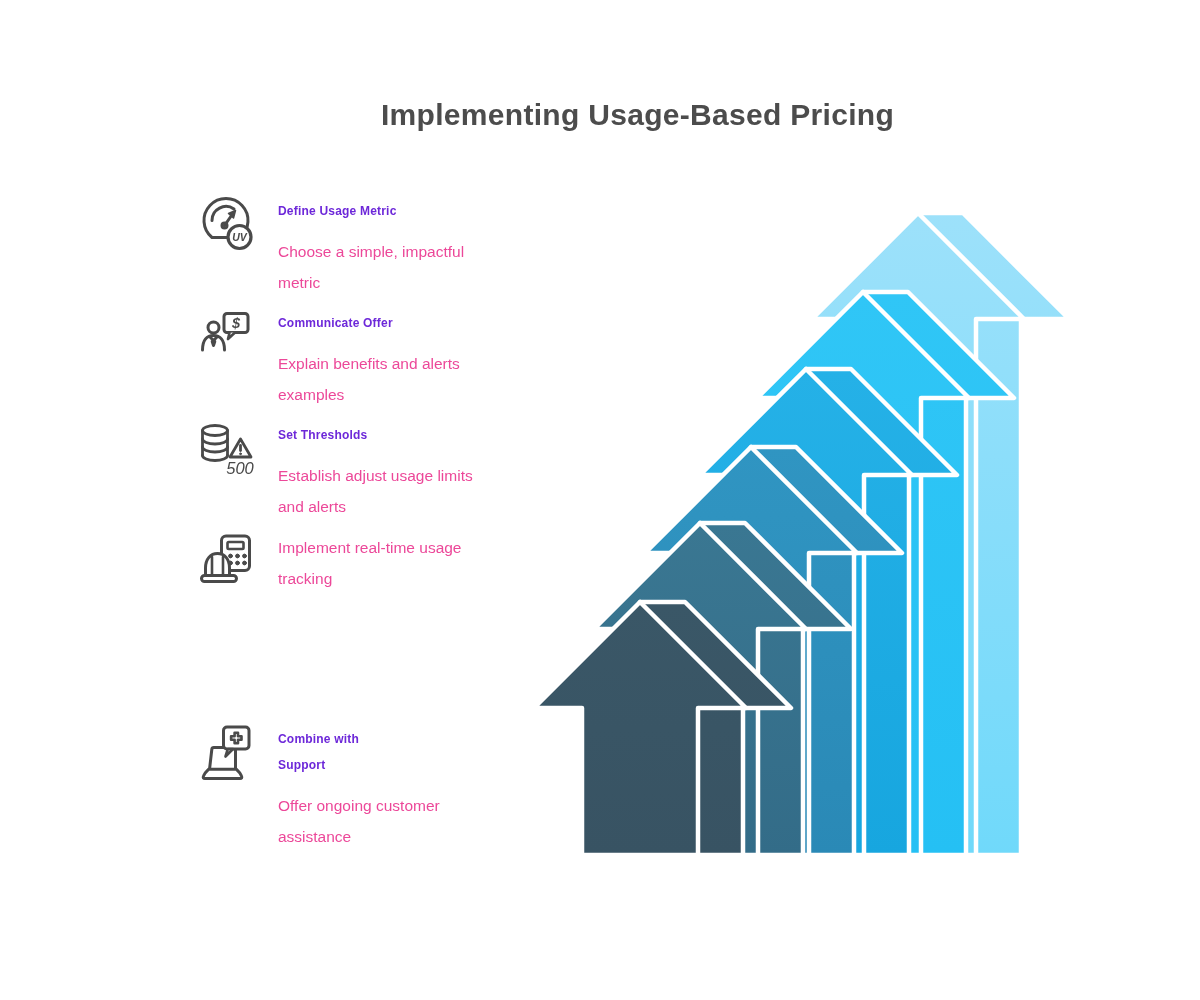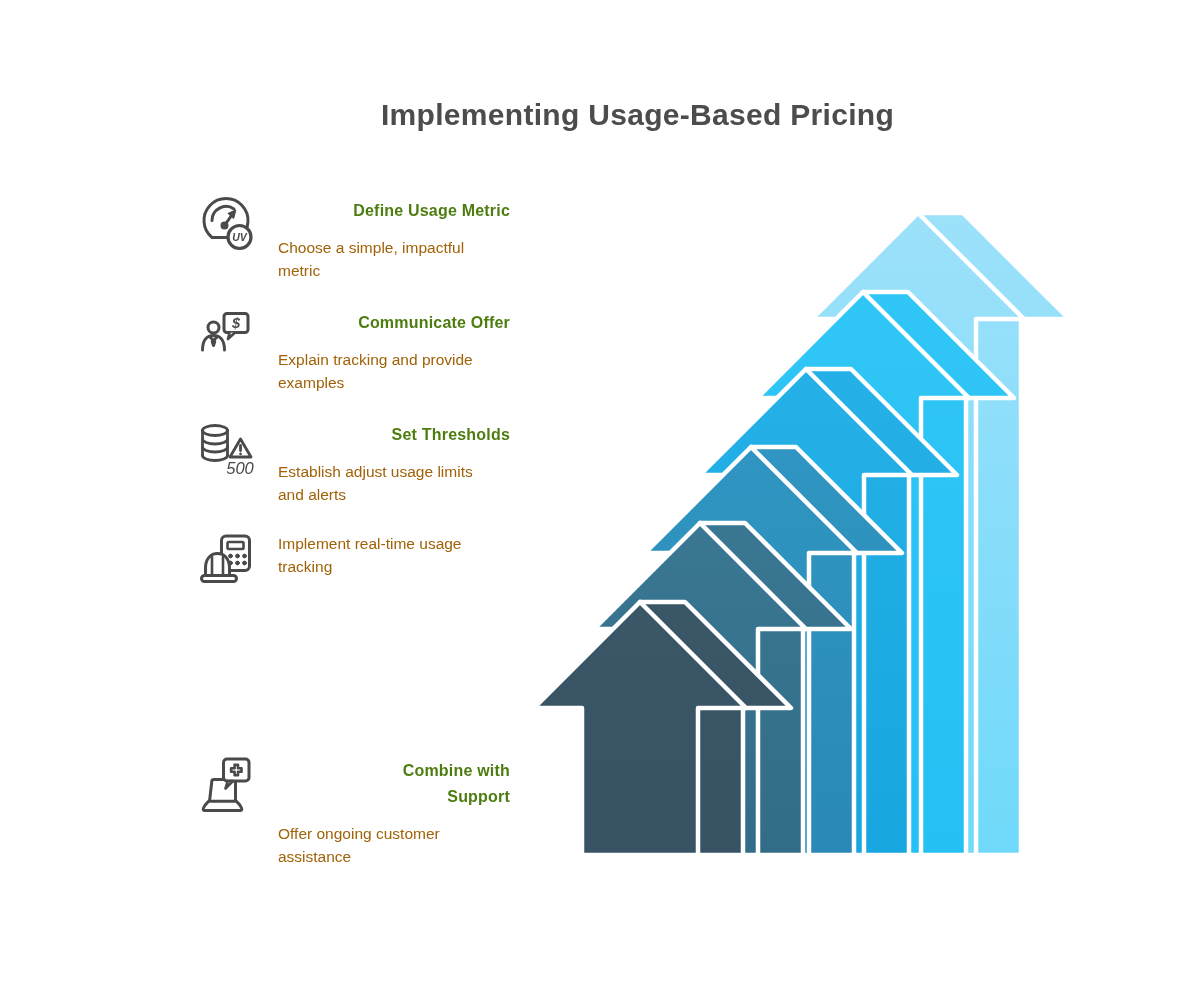--- a/index.html
+++ b/index.html
@@ -10,25 +10,25 @@
   #arrows-svg{position:absolute;left:0;top:0;}
   .page-title{
     position:absolute;left:75px;top:98px;width:1125px;text-align:center;
     font-size:30px;font-weight:700;color:#4c4c4c;letter-spacing:.3px;
   }
   .step{position:absolute;left:198px;display:flex;align-items:flex-start;}
   .step-icon{width:56px;height:56px;margin-right:24px;flex:none;font-style:italic;}
   .step-icon svg{display:block;width:56px;height:56px;}
   .step-text{width:232px;}
   .step-title{
-    font-size:16px;font-weight:700;line-height:26px;color:#4d7c0f;
-    margin:2px 0 12px 0;white-space:pre-line;letter-spacing:.2px;text-align:right;
+    font-size:12px;font-weight:700;line-height:26px;color:#6d28d9;
+    margin:2px 0 12px 0;white-space:pre-line;letter-spacing:.2px;
   }
   .step-desc{
-    font-size:15.5px;line-height:23px;color:#a16207;white-space:pre-line;
+    font-size:15.5px;line-height:31px;color:#ec4899;white-space:pre-line;
   }
   svg text{font-family:"Liberation Sans", sans-serif;}
 </style>
 </head>
 <body>
 
 <div class="canvas">
 
   <svg id="arrows-svg" width="1200" height="1000" viewBox="0 0 1200 1000">
       <defs>
@@ -103,21 +103,21 @@
           <circle cx="15.5" cy="19.5" r="5.5"></circle>
           <path d="M4.5 42 C4.5 32 9 27.5 15.5 27.5 C22 27.5 26.5 32 26.5 42"></path>
           <path d="M11.5 28.5 L15.5 32.5 L19.5 28.5"></path>
           <path d="M14.2 33.5 L15.5 37.5 L16.8 33.5"></path>
         </g>
         <text x="38" y="20" text-anchor="middle" font-size="14.5" font-weight="700" fill="#4a4a4a">$</text>
       </svg>
     </div>
     <div class="step-text">
       <div class="step-title">Communicate Offer</div>
-      <div class="step-desc">Explain tracking and provide
+      <div class="step-desc">Explain benefits and alerts
 examples</div>
     </div>
   </div>
 
   <div class="step" style="top:420px">
     <div class="step-icon">
       <svg viewBox="0 0 56 56">
         <g stroke="#4a4a4a" stroke-width="2.8" fill="none" stroke-linecap="round" stroke-linejoin="round">
           <ellipse cx="17" cy="10.5" rx="12.5" ry="5"></ellipse>
           <line x1="4.5" y1="10.5" x2="4.5" y2="35.5"></line>
@@ -158,21 +158,21 @@
         </g>
       </svg>
     </div>
     <div class="step-text">
       <div class="step-desc">Implement real-time usage
 tracking</div>
     </div>
   </div>
 
 
-  <div class="step" style="top:756px">
+  <div class="step" style="top:724px">
     <div class="step-icon">
       <svg viewBox="0 0 56 56">
         <g stroke="#4a4a4a" stroke-width="3" fill="none" stroke-linecap="round" stroke-linejoin="round">
           <path d="M11.5 45.5 L13.8 25.5 Q14 23.5 15.8 23.5 L35.7 23.5 Q37.5 23.5 37.5 25.4 L37.5 45.5"></path>
           <path d="M7 54.5 Q4.5 54.5 5.5 52 Q6.5 49 10.5 45.3 L38.5 45.3 Q42.5 49 43.5 52 Q44.5 54.5 42 54.5 Z" fill="#ffffff"></path>
           <rect x="25.5" y="3" width="25.5" height="22" rx="3.5" fill="#ffffff"></rect>
           <path d="M35 25 L27.5 32.5 L29.8 25 Z" fill="#ffffff" stroke-width="2.6"></path>
           <path d="M36.6 8.8 L40 8.8 L40 12.3 L43.5 12.3 L43.5 15.7 L40 15.7 L40 19.2 L36.6 19.2 L36.6 15.7 L33.1 15.7 L33.1 12.3 L36.6 12.3 Z" stroke-width="2.6"></path>
         </g>
       </svg>

